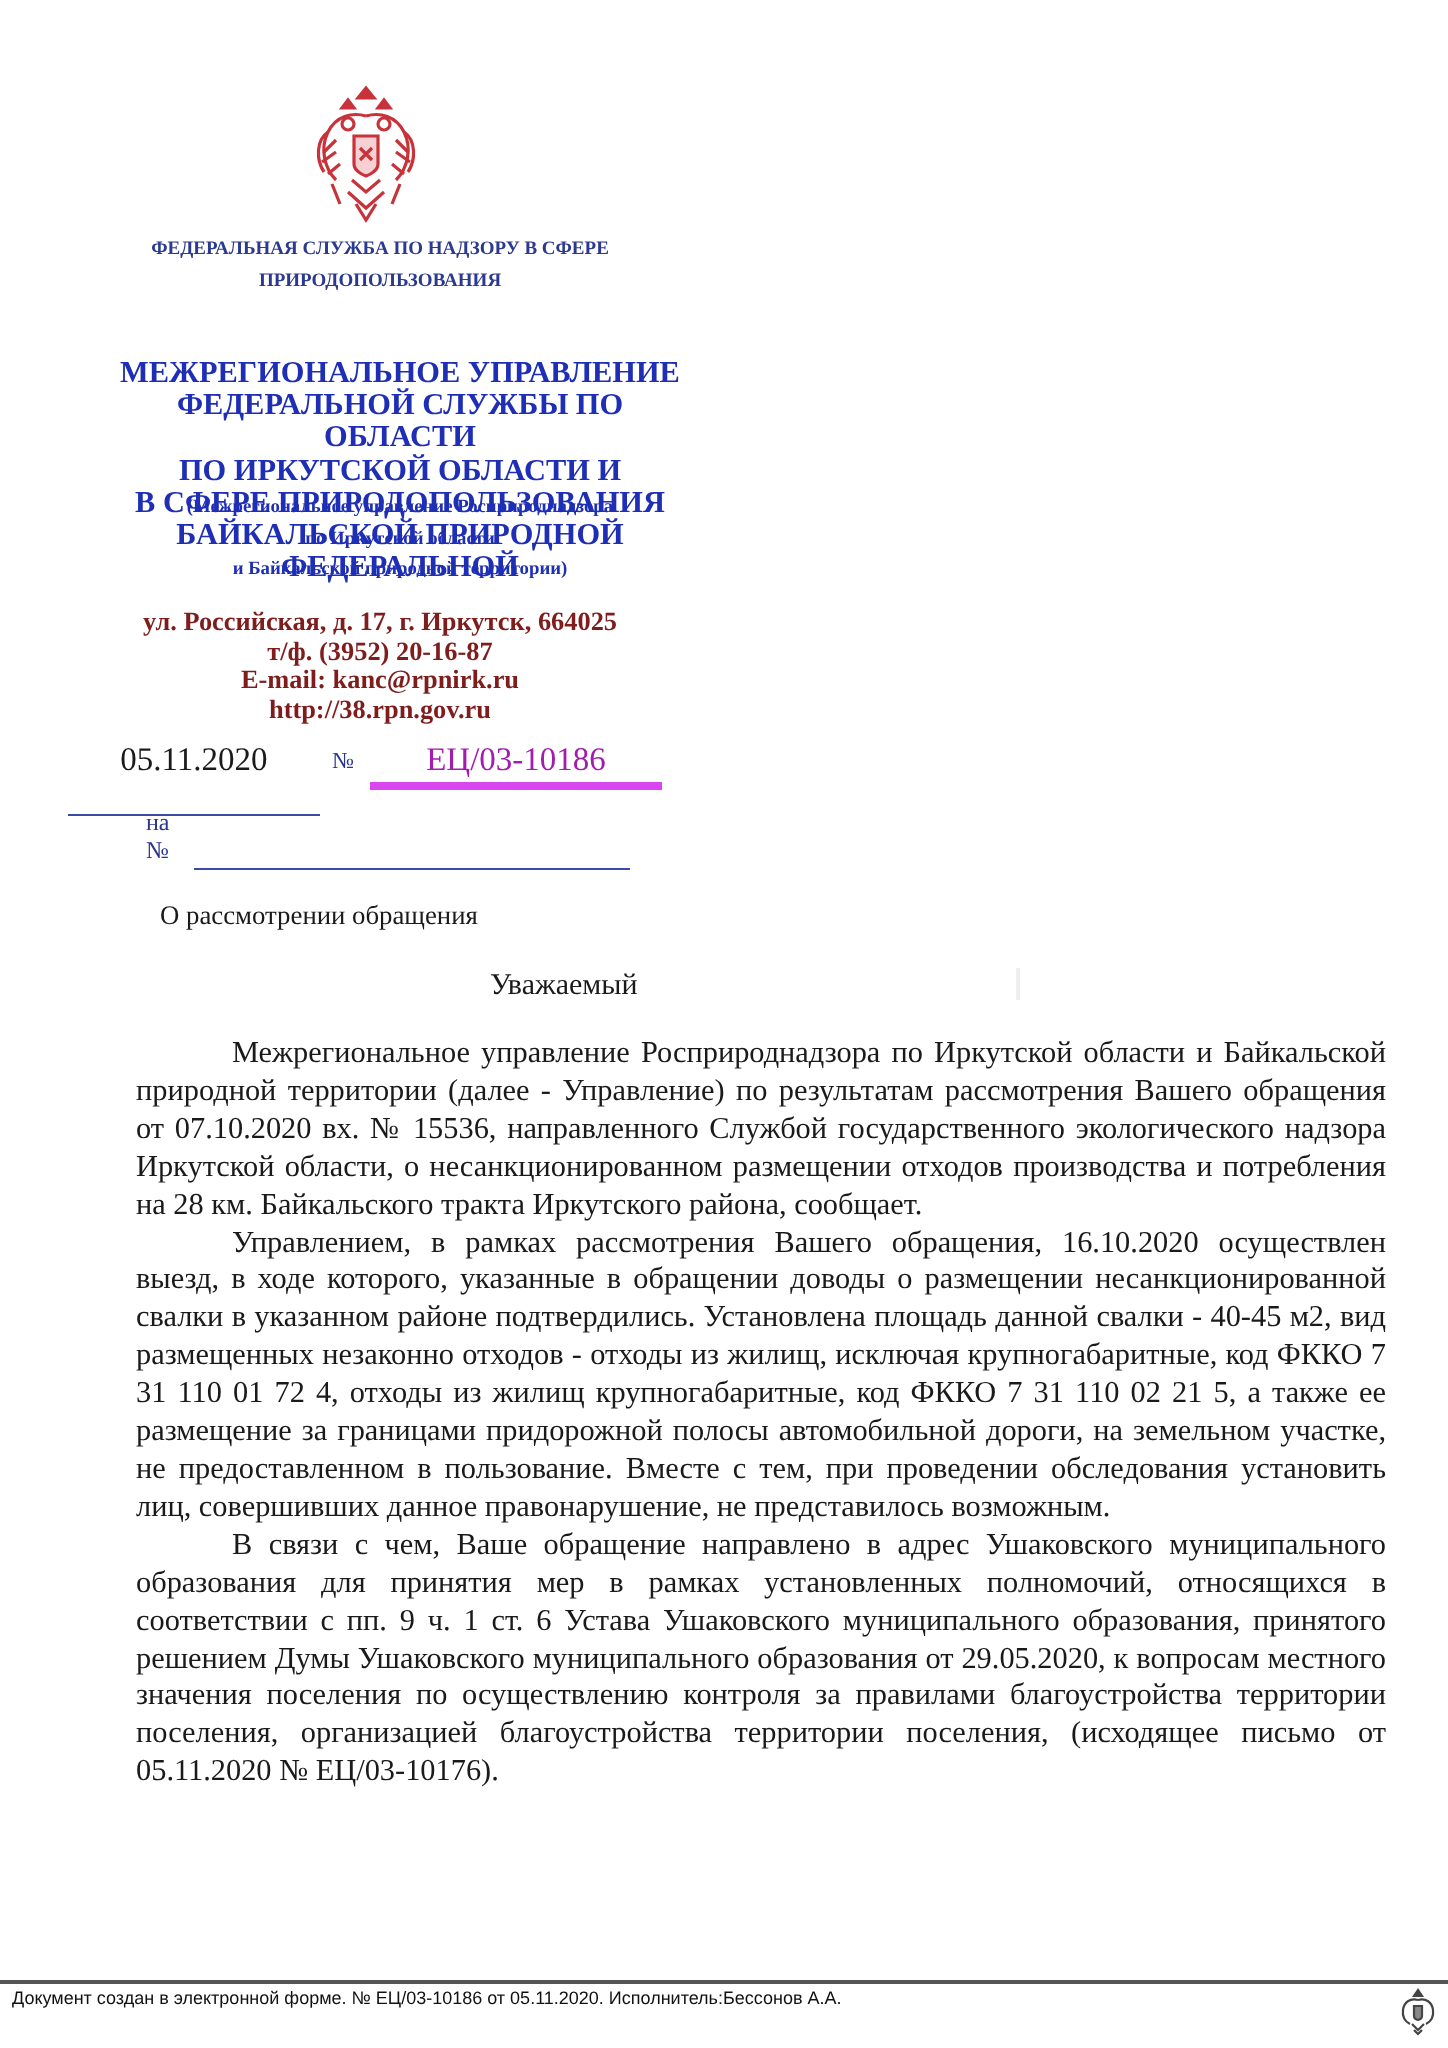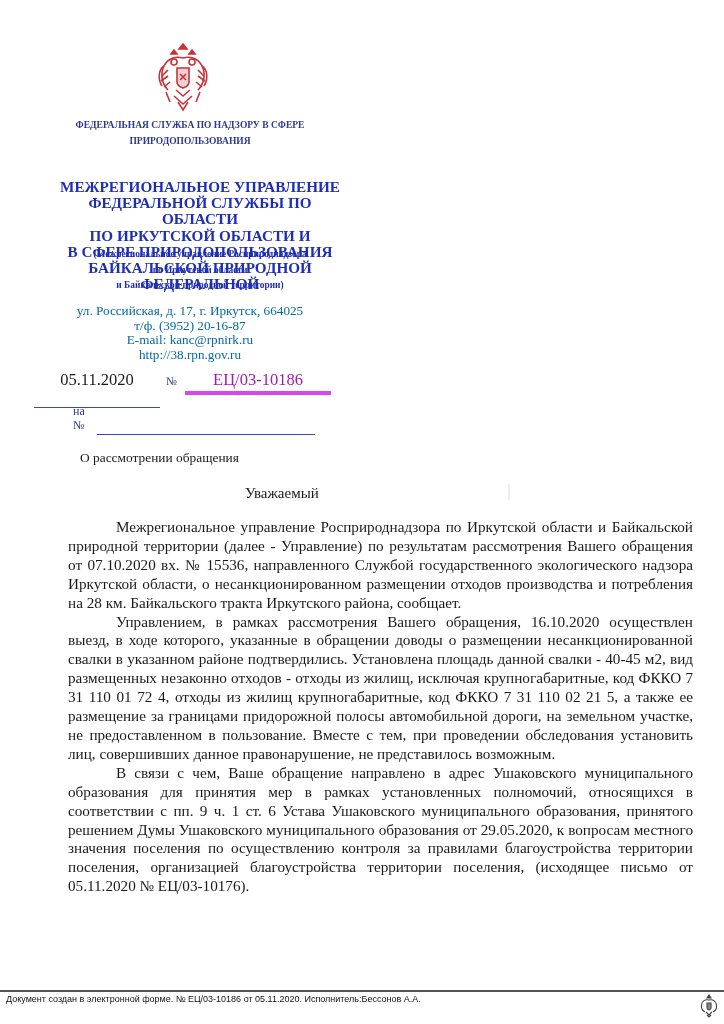--- a/index.html
+++ b/index.html
@@ -15,22 +15,22 @@
   }
   .agency-big {
     left: 52px; width: 296px; text-align: center; color: #1f2fb5;
     font-size: 15.2px; font-weight: bold; line-height: 16.2px; top: 156px; margin-top: 23px;
   }
   .agency-paren {
     left: 52px; width: 296px; text-align: center; color: #1f2fb5;
     font-size: 9.4px; font-weight: bold; line-height: 15.5px; top: 247px;
   }
   .contacts {
-    left: 40px; width: 300px; text-align: center; color: #0369a1;
-    font-size: 13.2px; line-height: 14.6px; top: 304px;
+    left: 40px; width: 300px; text-align: center; color: #7f1d1d;
+    font-size: 13.2px; line-height: 14.6px; top: 304px; font-weight: bold;
   }
   .reg-date {
     left: 34px; top: 370px; width: 126px; text-align: center;
     font-size: 16.5px; color: #1a1a1a; border-bottom: 1px solid #3a4aa8; padding-bottom: 17px;
   }
   .reg-no-sign { left: 166px; top: 375px; font-size: 11.5px; color: #2a3590; }
   .reg-number {
     left: 185px; top: 370px; width: 146px; text-align: center;
     font-size: 16.5px; color: #a21caf; border-bottom: 4px solid #d946ef; padding-bottom: 1px;
   }

